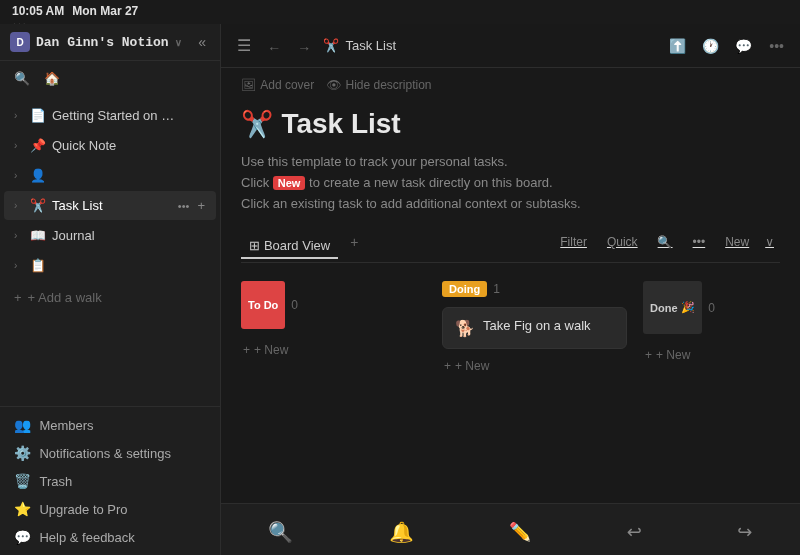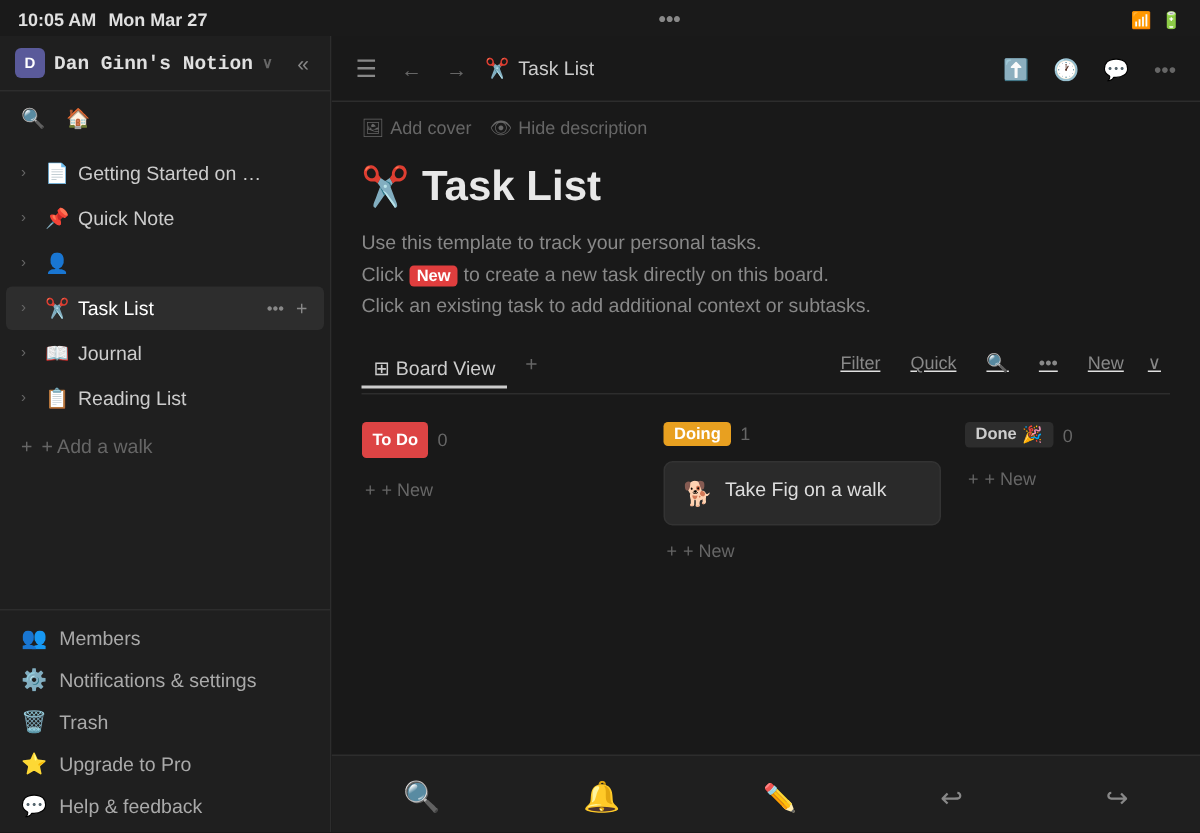--- a/index.html
+++ b/index.html
@@ -13,26 +13,27 @@
       overflow: hidden;
       display: flex;
       flex-direction: column;
     }
 
     
     .status-bar {
       background: #1a1a1a;
       display: flex;
       justify-content: space-between;
-      align-items: flex-end;
+      align-items: flex-start;
       padding: 4px 12px;
       font-size: 12px;
       font-weight: 600;
       height: 24px;
       flex-shrink: 0;
+      flex-direction: column;
     }
     .status-bar .time { font-size: 12px; font-weight: 600; }
     .status-bar .status-right { display: flex; align-items: center; gap: 6px; font-size: 11px; }
     .wifi-icon, .battery-icon { font-size: 11px; }
 
     
     .main-layout {
       display: flex;
       flex: 1;
       overflow: hidden;
@@ -376,40 +377,40 @@
       align-items: center;
       gap: 6px;
       margin-bottom: 8px;
       padding: 2px 0;
     }
     .column-label-todo {
       background: #d44;
       color: white;
       font-size: 11px;
       font-weight: 600;
-      padding: 6px 7px;
+      padding: 18px 7px;
       border-radius: 3px;
     }
     .column-label-doing {
       background: #e8a020;
       color: white;
       font-size: 11px;
       font-weight: 600;
       padding: 2px 7px;
       border-radius: 3px;
     }
     .column-label-done {
       background: #2d2d2d;
       color: #ccc;
       font-size: 11px;
       font-weight: 600;
-      padding: 2px 7px;
+      padding: 20px 7px;
       border-radius: 3px;
       display: flex;
-      align-items: flex-start;
+      align-items: flex-end;
       gap: 4px;
     }
     .column-count {
       font-size: 12px;
       color: #666;
     }
     .column-new-btn {
       background: none;
       border: none;
       color: #666;
@@ -536,21 +537,20 @@
         <span class="item-label">Journal</span>
         <div class="item-actions">
           <button style="background:none;border:none;color:#888;cursor:pointer;font-size:11px;">•••</button>
           <button style="background:none;border:none;color:#888;cursor:pointer;font-size:13px;">+</button>
         </div>
       </div>
 
       <div class="sidebar-item">
         <span class="chevron">›</span>
         <span class="item-icon">📋</span>
-        <span class="item-label">Reading List</span>
         <div class="item-actions">
           <button style="background:none;border:none;color:#888;cursor:pointer;font-size:11px;">•••</button>
           <button style="background:none;border:none;color:#888;cursor:pointer;font-size:13px;">+</button>
         </div>
       </div>
 
       <div class="add-page-btn">
         <span style="font-size:13px;">+</span>
         <span>+ Add a walk</span>
       </div>

